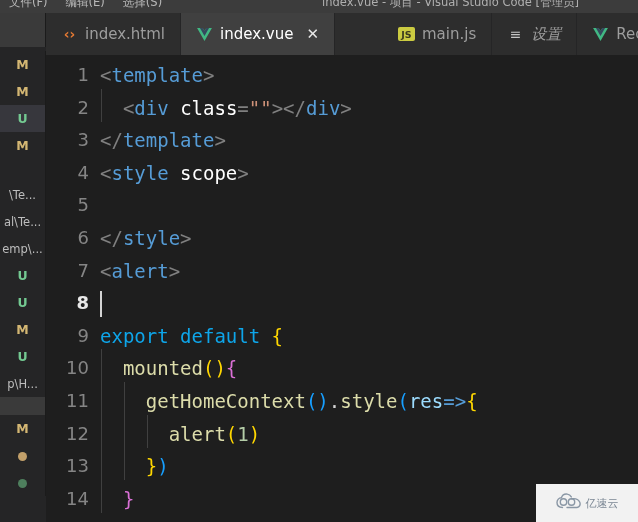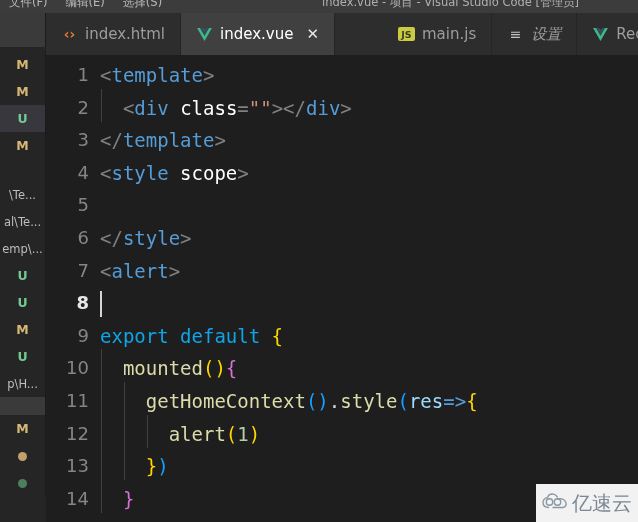--- a/index.html
+++ b/index.html
@@ -285,21 +285,21 @@
     height: 38px;
     background: #f2f2f2;
     display: flex;
     align-items: center;
     justify-content: center;
     gap: 4px;
   }
   .wm-logo { display: block; }
   .wm-text {
     color: #7b8794;
-    font-size: 20px;
+    font-size: 11px;
     font-family: Liberation Serif, serif;
     letter-spacing: 0px;
   }
 </style>
 </head>
 <body>
 
 <div id="app">
 
   <div class="menubar">

